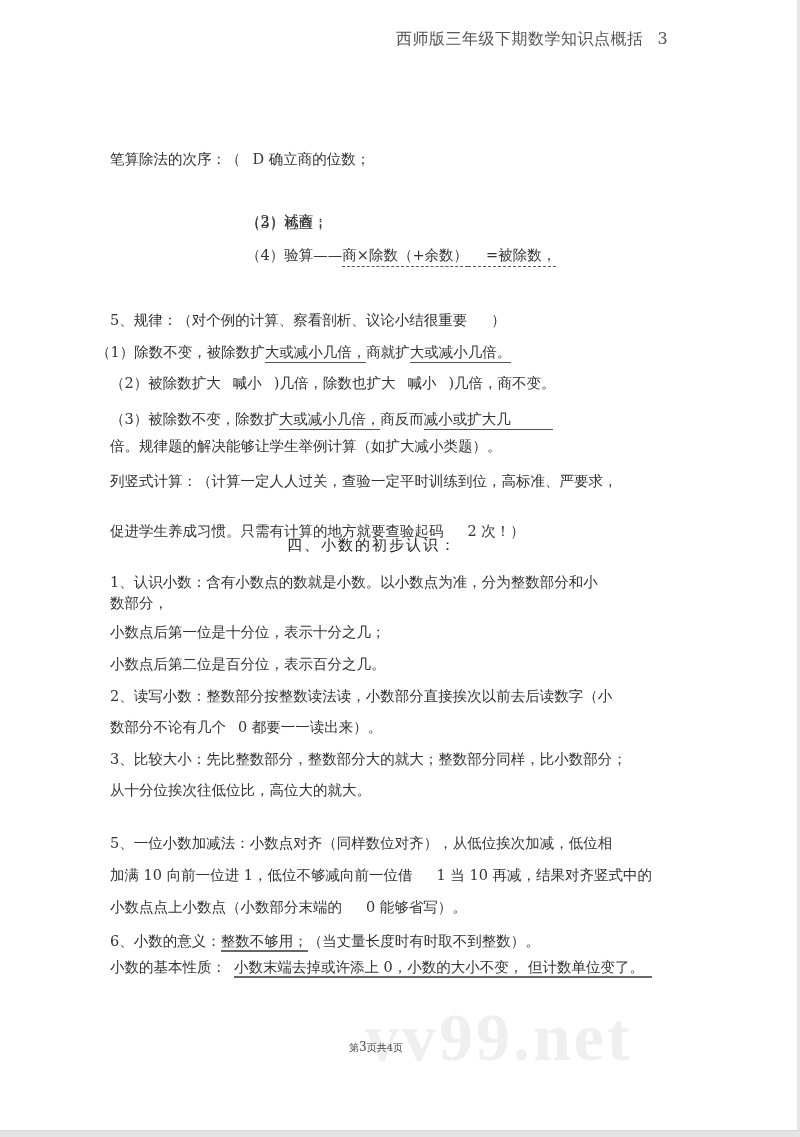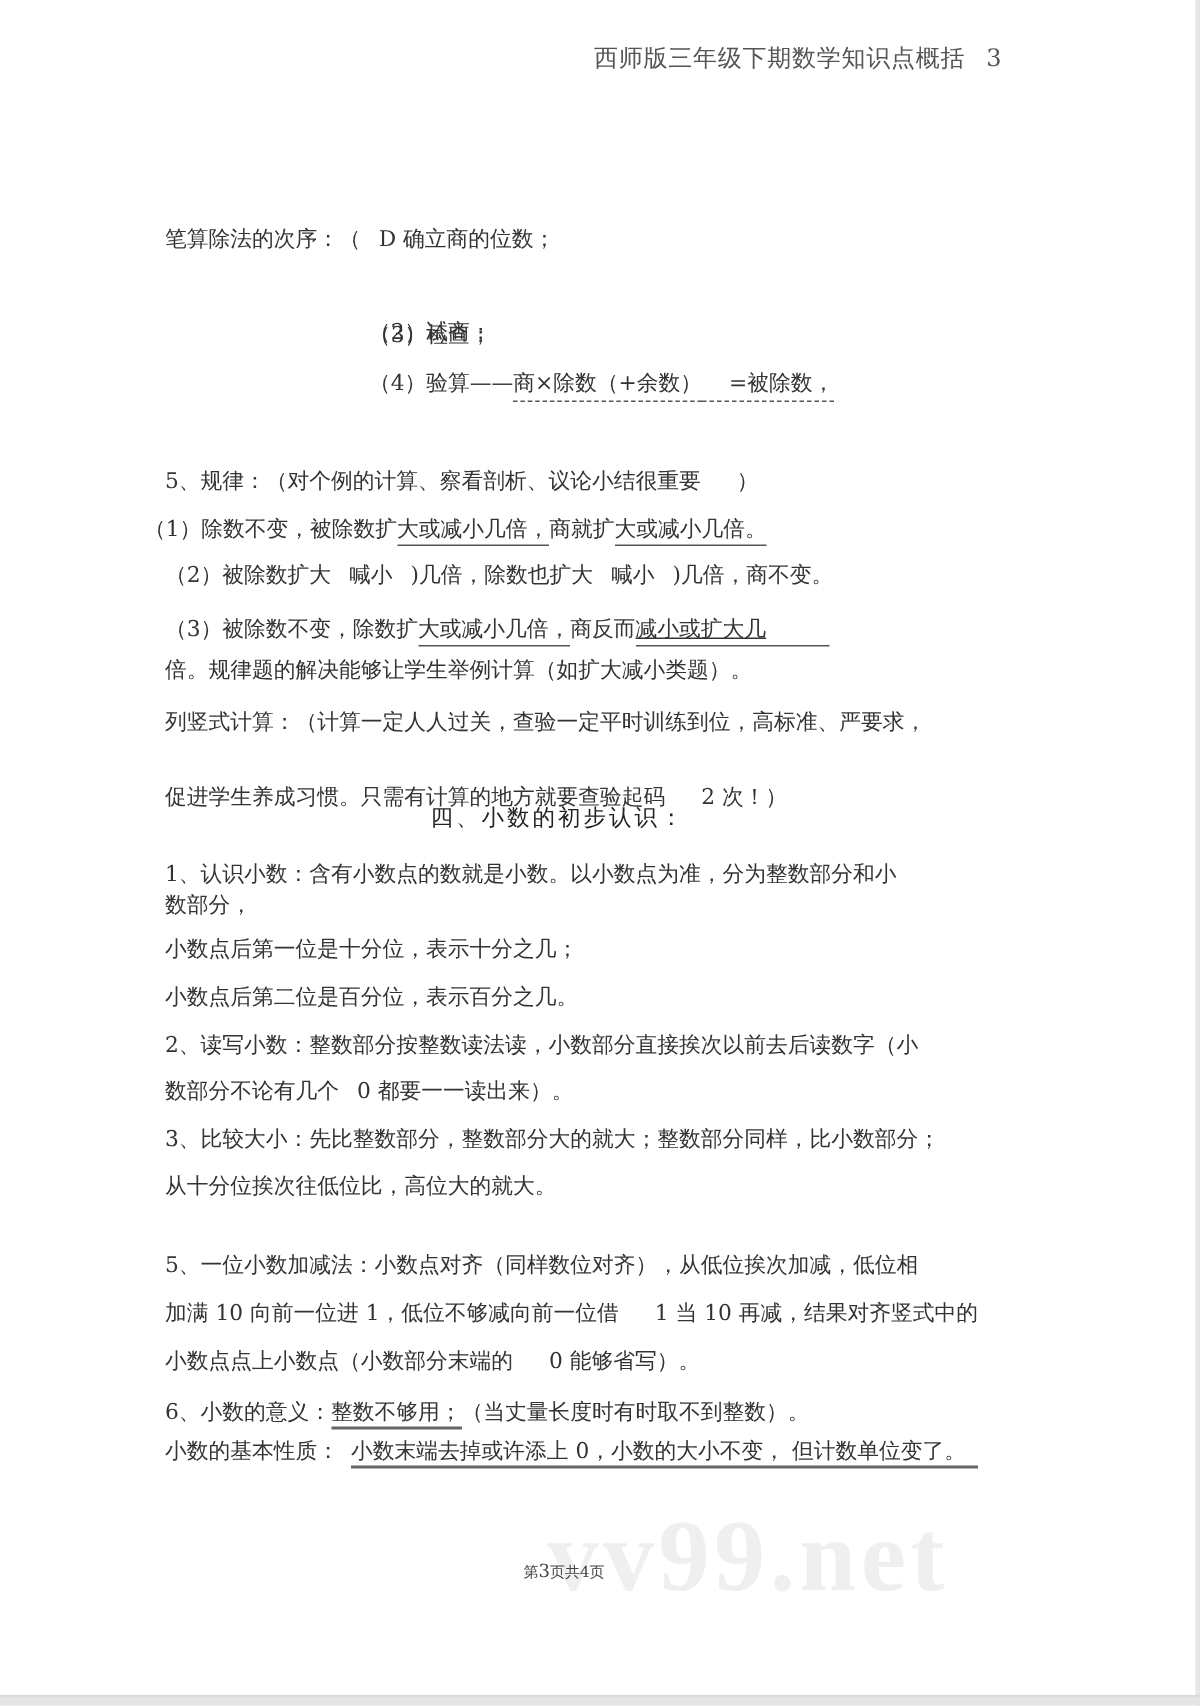--- a/index.html
+++ b/index.html
@@ -47,21 +47,21 @@
 <div class="line" style="top:311px; left:110px;">
   <span>5、规律：（对个例的计算、察看剖析、议论小结很重要</span><span class="gap-l"></span><span>）</span>
 </div>
 <div class="line" style="top:343px; left:96px;">
   <span>（1）除数不变，被除数扩</span><span class="ul">大或减小几倍，</span><span>商就扩</span><span class="ul">大或减小几倍。</span>
 </div>
 <div class="line" style="top:374px; left:110px;">
   <span>（2）被除数扩大</span><span class="gap"></span><span>喊小</span><span class="gap"></span><span>)几倍，除数也扩大</span><span class="gap"></span><span>喊小</span><span class="gap"></span><span>)几倍，商不变。</span>
 </div>
 <div class="line" style="top:410px; left:110px;">
-  <span>（3）被除数不变，除数扩</span><span class="ul">大或减小几倍，</span><span>商反而</span><span class="ul" style="padding-right:42px;text-decoration:underline;">减小或扩大几</span>
+  <span>（3）被除数不变，除数扩</span><span class="ul">大或减小几倍，</span><span>商反而</span><span class="ul" style="padding-right:42px;">减小或扩大几</span>
 </div>
 <div class="line" style="top:437px; left:110px;">倍。规律题的解决能够让学生举例计算（如扩大减小类题）。</div>
 
 <div class="line" style="top:472px; left:110px;">列竖式计算：（计算一定人人过关，查验一定平时训练到位，高标准、严要求，</div>
 <div class="line" style="top:522px; left:110px;">
   <span>促进学生养成习惯。只需有计算的地方就要查验起码</span><span class="gap-l"></span><span>2 次！）</span>
 </div>
 
 <div class="heading" style="top:536px; left:287px;">四、小数的初步认识：</div>
 

